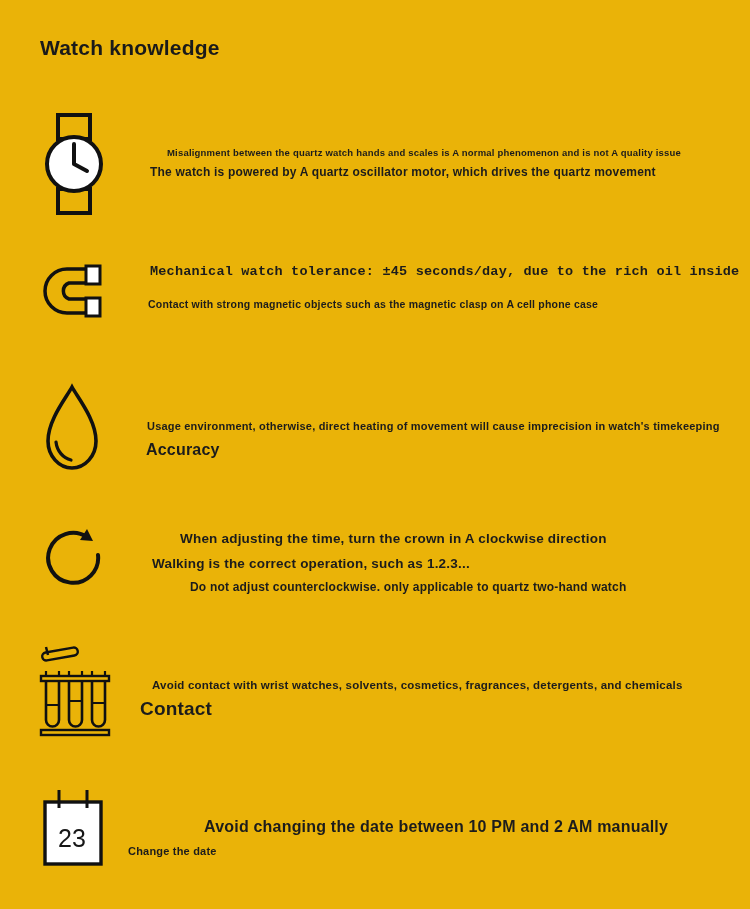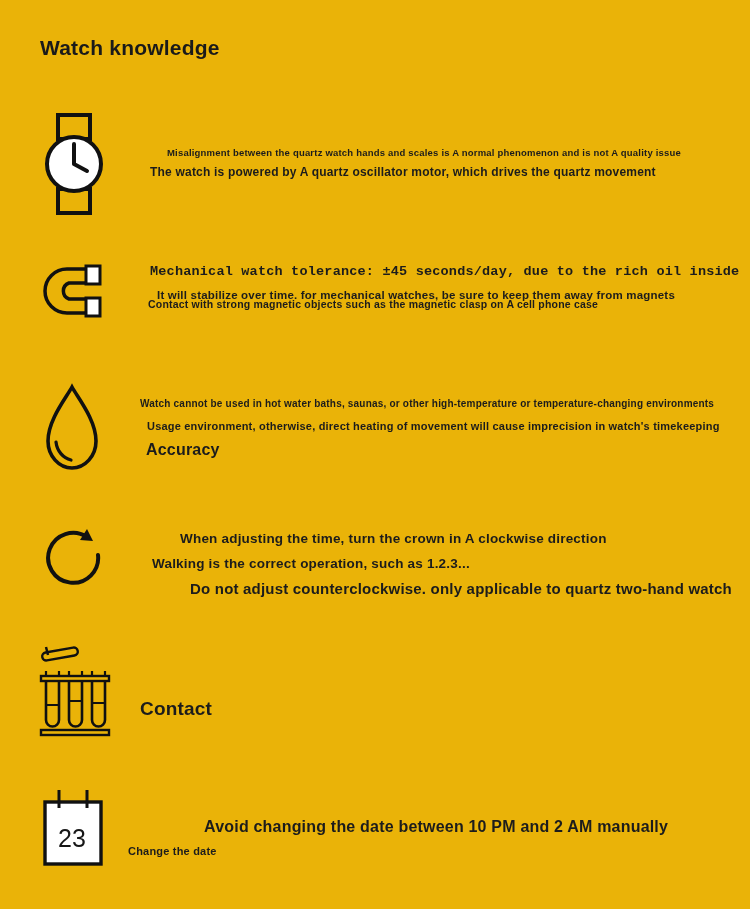--- a/index.html
+++ b/index.html
@@ -62,58 +62,57 @@
 
   <div class="icon" style="left:42px; top:262px;">
     <svg width="62" height="58" viewBox="0 0 62 58" fill="none">
       <path d="M44 7 L25 7 A22 22 0 0 0 25 51 L44 51" stroke="#111" stroke-width="3.5"></path>
       <path d="M44 21 L27 21 A8.5 8.5 0 0 0 27 37 L44 37" stroke="#111" stroke-width="3.5"></path>
       <rect x="44" y="4" width="14" height="18" stroke="#111" stroke-width="3" fill="#fff"></rect>
       <rect x="44" y="36" width="14" height="18" stroke="#111" stroke-width="3" fill="#fff"></rect>
     </svg>
   </div>
   <div class="t" style="left:150px; top:264px; font-size:13.5px;font-family:Liberation Mono, monospace;">Mechanical watch tolerance: ±45 seconds/day, due to the rich oil inside</div>
-  <div class="t" style="left:157px; top:289px; font-size:11.5px;">It will stabilize over time. for mechanical watches, be sure to keep them away from magnets</div>
   <div class="t" style="left:148px; top:298px; font-size:10.5px;">Contact with strong magnetic objects such as the magnetic clasp on A cell phone case</div>
 
   <div class="icon" style="left:44px; top:383px;">
     <svg width="56" height="90" viewBox="0 0 56 90" fill="none">
       <path d="M28 4 C22 15 4 37 4 58 C4 73 15 85 28 85 C41 85 52 73 52 58 C52 37 34 15 28 4 Z" stroke="#111" stroke-width="3.6"></path>
       <path d="M12 59 C13 68 19 75 27 77" stroke="#111" stroke-width="3.2" stroke-linecap="round"></path>
     </svg>
   </div>
-  <div class="t" style="left:140px; top:398px; font-size:10px;">Watch cannot be used in hot water baths, saunas, or other high-temperature or temperature-changing environments</div>
   <div class="t" style="left:147px; top:420px; font-size:11px;">Usage environment, otherwise, direct heating of movement will cause imprecision in watch's timekeeping</div>
   <div class="t heading" style="left:146px; top:441px; font-size:16px;">Accuracy</div>
 
   <div class="icon" style="left:44px; top:523px;">
     <svg width="64" height="68" viewBox="0 0 64 68" fill="none">
       <path d="M54 32 A25 25 0 1 1 43 14" stroke="#111" stroke-width="4" stroke-linecap="round"></path>
       <polygon points="49,18 36,17 43,6" fill="#111"></polygon>
     </svg>
   </div>
   <div class="t" style="left:180px; top:531px; font-size:13.5px;">When adjusting the time, turn the crown in A clockwise direction</div>
   <div class="t" style="left:152px; top:556px; font-size:13.5px;">Walking is the correct operation, such as 1.2.3...</div>
-  <div class="t" style="left:150px; top:580px; font-size:15px;padding-left:40px;">Do not adjust counterclockwise. only applicable to quartz two-hand watch</div>
+  <div class="t" style="left:150px; top:580px; font-size:12px;padding-left:40px;">Do not adjust counterclockwise. only applicable to quartz two-hand watch</div>
 
   <div class="icon" style="left:38px; top:643px;">
     <svg width="74" height="98" viewBox="0 0 74 98" fill="none">
       <rect x="4" y="7" width="36" height="8" rx="4" stroke="#111" stroke-width="2.4" transform="rotate(-10 22 11)"></rect>
       <path d="M8 4 L10 12" stroke="#111" stroke-width="2.4"></path>
       <rect x="3" y="33" width="68" height="5" stroke="#111" stroke-width="2.4"></rect>
       <path d="M8 28 V33 M21 28 V33" stroke="#111" stroke-width="2.2"></path>
       <path d="M31 28 V33 M44 28 V33" stroke="#111" stroke-width="2.2"></path>
       <path d="M54 28 V33 M67 28 V33" stroke="#111" stroke-width="2.2"></path>
       <path d="M8 38 V77 A6.5 6.5 0 0 0 21 77 V38" stroke="#111" stroke-width="2.6"></path>
       <path d="M31 38 V77 A6.5 6.5 0 0 0 44 77 V38" stroke="#111" stroke-width="2.6"></path>
       <path d="M54 38 V77 A6.5 6.5 0 0 0 67 77 V38" stroke="#111" stroke-width="2.6"></path>
       <path d="M8 62 H21 M31 58 H44 M54 60 H67" stroke="#111" stroke-width="2.2"></path>
       <rect x="3" y="87" width="68" height="5" stroke="#111" stroke-width="2.4"></rect>
     </svg>
   </div>
+  <div class="t" style="left:152px; top:679px; font-size:11.5px;">Avoid contact with wrist watches, solvents, cosmetics, fragrances, detergents, and chemicals</div>
   <div class="t heading" style="left:140px; top:698px; font-size:19px;">Contact</div>
 
   <div class="icon" style="left:42px; top:788px; width:62px; height:80px;">
     <svg width="62" height="80" viewBox="0 0 62 80">
       <rect x="3" y="14" width="56" height="62" fill="#fff" stroke="#111" stroke-width="3.4"></rect>
       <path d="M17 2 V20 M45 2 V20" stroke="#111" stroke-width="3"></path>
     </svg>
     <div class="cal-num">23</div>
   </div>
   <div class="t" style="left:204px; top:818px; font-size:16px;">Avoid changing the date between 10 PM and 2 AM manually</div>

